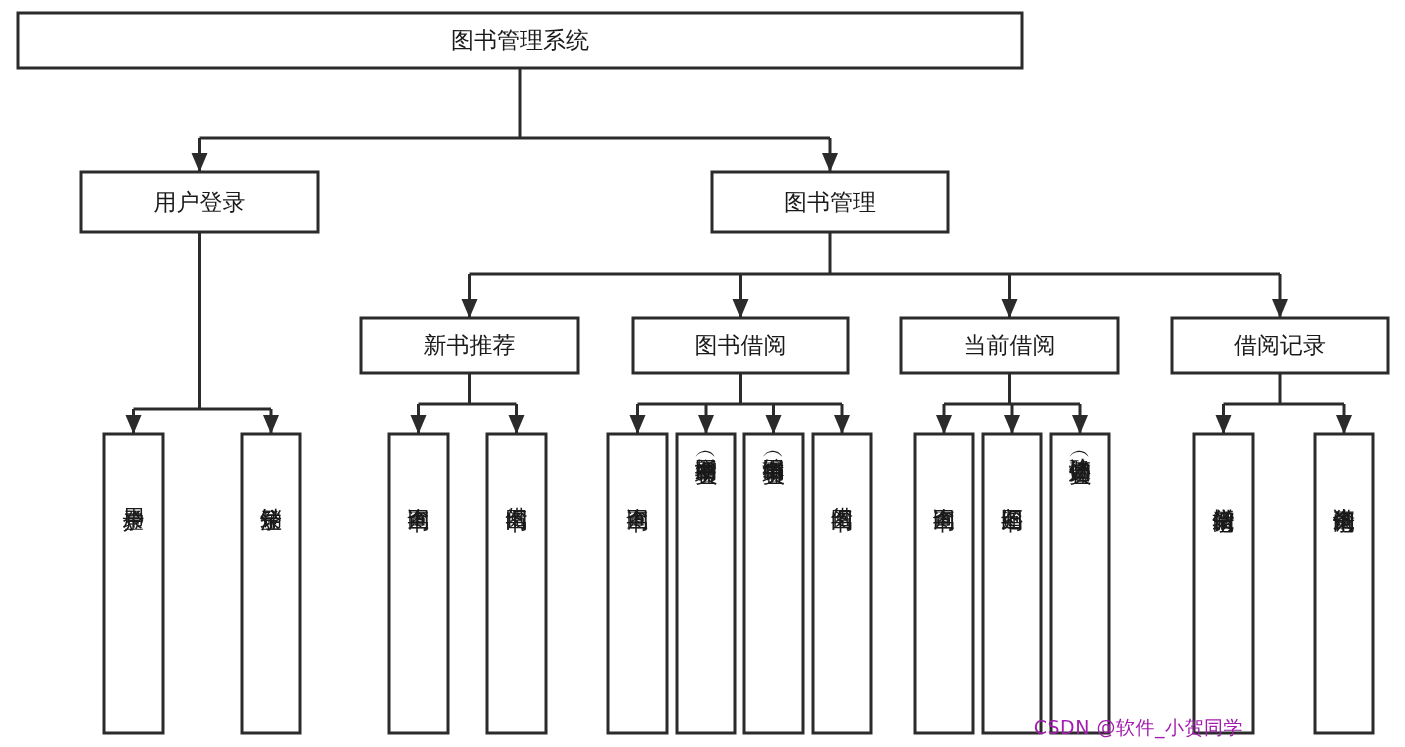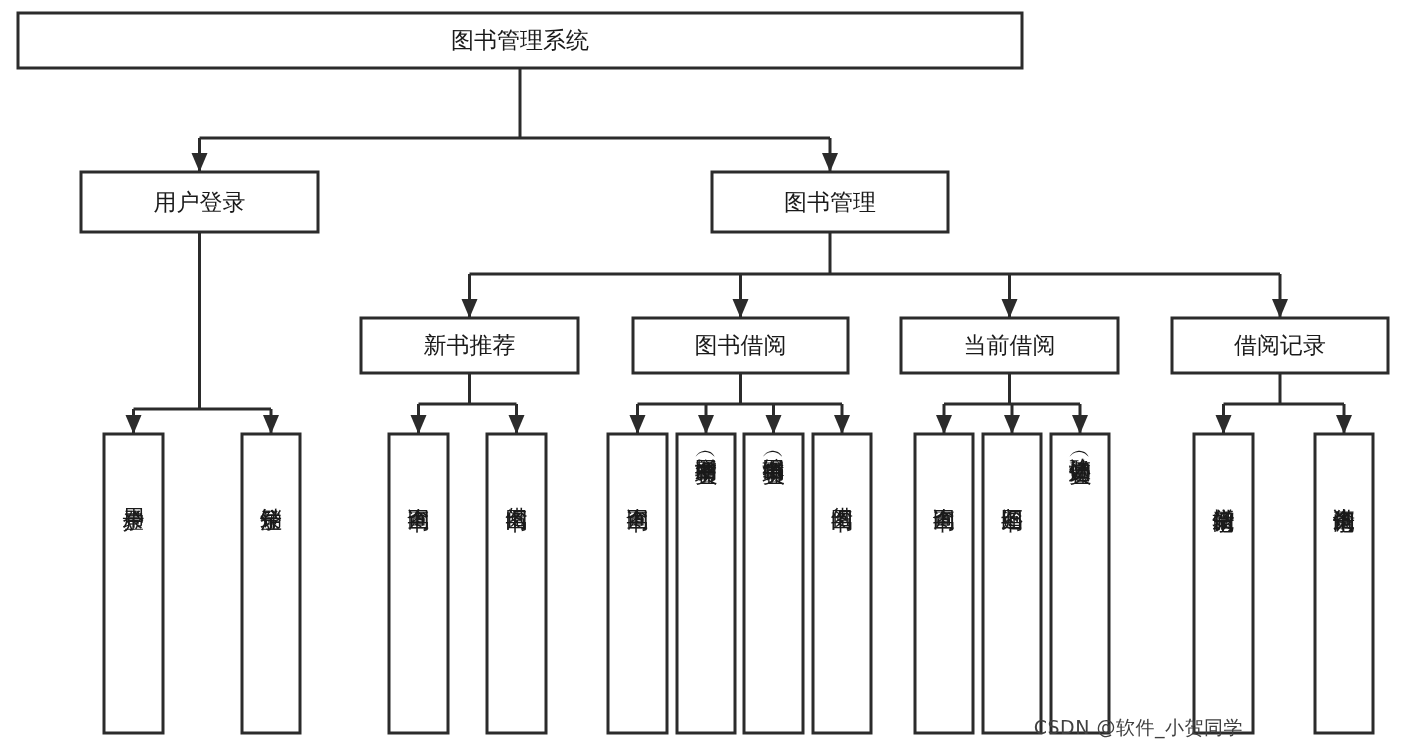--- a/index.html
+++ b/index.html
@@ -64,21 +64,21 @@
     align-items: center;
     justify-content: flex-start;
     pointer-events: none;
   }
   .watermark {
     position: absolute;
     right: 10px;
     bottom: 6px;
     font-family: "DejaVu Sans", "Liberation Sans", sans-serif;
     font-size: 19px;
-    color: #404040;
+    color: #a21caf;
     white-space: nowrap;
     letter-spacing: 0.5px;
   }
 </style>
 </head>
 <body>
 
 <div id="diagram-root">
 
   <svg class="tree" viewBox="0 0 1405 747">

